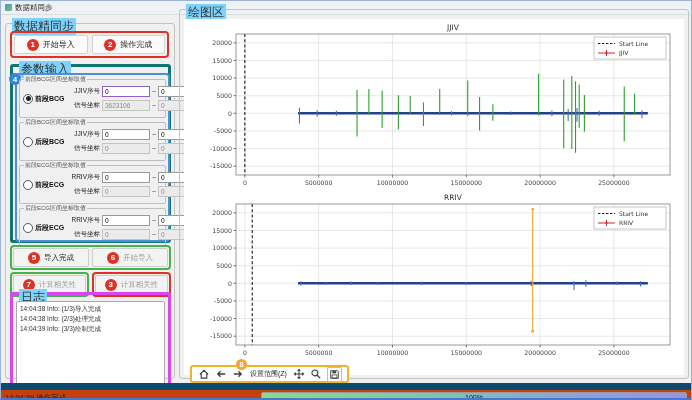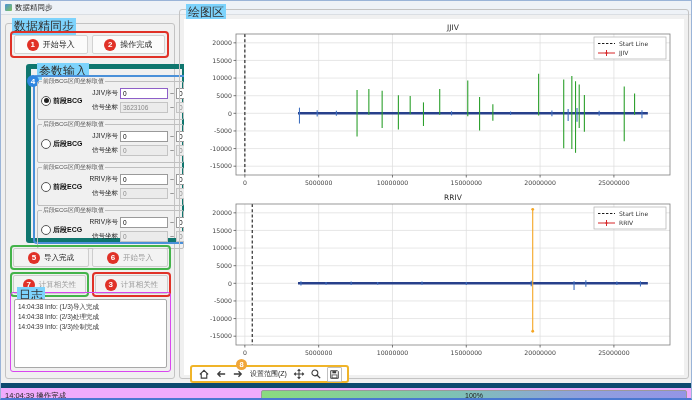--- a/index.html
+++ b/index.html
@@ -1,38 +1,38 @@
 <!DOCTYPE html>
 <html><head>
 <meta charset="utf-8">
 <style>
   html,body{margin:0;padding:0;background:#d8d8d8;font-family:"Liberation Sans","DejaVu Sans",sans-serif;}
   .window{position:relative;width:692px;height:400px;background:#f0f0f0;border:1px solid #9ab4d8;border-bottom:2px solid #4a78d0;box-sizing:border-box;overflow:hidden;}
   .titlebar{position:absolute;left:0;top:0;width:100%;height:14px;background:#eef2f7;border-bottom:1px solid #dadee3;display:flex;align-items:center;gap:3px;padding-left:4px;box-sizing:border-box;}
   .app-icon{width:7px;height:7px;background:linear-gradient(135deg,#4a90d9,#7fc45a);border-radius:1px;}
   .title-text{font-size:7.5px;color:#222;}
-  .statusbar{position:absolute;left:0;bottom:0;width:100%;height:15px;background:#f0abfc;border-top:5px solid #0c4a6e;box-sizing:border-box;}
+  .statusbar{position:absolute;left:0;bottom:0;width:100%;height:15px;background:#c2410c;border-top:7px solid #0c4a6e;box-sizing:border-box;}
   .status-text{position:absolute;left:4px;top:3px;font-size:7.5px;color:#222;}
   .progress{position:absolute;left:260px;top:2px;width:426px;height:10px;border:1px solid #9a9a9a;border-radius:2px;background:linear-gradient(90deg,#8bdb7f 0%,#7ec2b4 45%,#8fa0dd 75%,#9495e6 100%);display:flex;align-items:center;justify-content:center;box-sizing:border-box;}
   .progress span{font-size:7px;color:#1a1a1a;}
 
   .groupbox{position:absolute;border:1px solid #c3c3c3;border-radius:3px;box-sizing:border-box;}
   .gb-label{position:absolute;top:-6px;left:6px;background:#7dd3fc;padding:0 2px;font-size:12px;color:#333;white-space:nowrap;}
 
   
   .left-group{left:4px;top:22px;width:170px;height:356px;}
   .red-box{position:absolute;left:4px;top:7px;width:159px;height:27px;border:2px solid #e03127;border-radius:4px;display:flex;gap:4px;padding:2px;box-sizing:border-box;}
   .btn{background:#fbfbfb;border:1px solid #d2d2d2;border-radius:2px;display:flex;align-items:center;justify-content:center;gap:4px;font-size:8px;color:#222;cursor:default;}
   .red-box .btn{flex:1;}
   .badge{width:12px;height:12px;border-radius:50%;color:#fff;font-size:8px;font-weight:bold;display:flex;align-items:center;justify-content:center;flex:none;}
   .badge.red{background:#e03127;}
   .badge.blue{background:#2f86e0;}
   .badge.orange{background:#f0a63a;}
 
-  .param-group{position:absolute;left:20px;top:40px;width:161px;height:179px;border:5px solid #0f766e;border-radius:3px;box-sizing:border-box;text-decoration:underline;}
+  .param-group{position:absolute;left:4px;top:40px;width:161px;height:179px;border:3px solid #0f766e;border-radius:3px;box-sizing:border-box;text-decoration:underline;}
   .blue-rect{position:absolute;left:2px;top:6px;width:155px;height:169px;border:2px solid #4a90d9;border-radius:4px;box-sizing:border-box;}
   .badge-4{position:absolute;left:-8px;top:-2px;}
   .sg{position:relative;height:37px;margin:4px 2px 3px 2px;border:1px solid #bfbfbf;border-radius:2px;}
   .sg-label{position:absolute;top:-5px;left:4px;background:#f0f0f0;padding:0 1px;font-size:6px;color:#555;white-space:nowrap;}
   .sg-body{display:flex;align-items:center;height:100%;}
   .radio-wrap{width:47px;display:flex;align-items:center;gap:2px;padding-left:3px;box-sizing:border-box;flex:none;}
   .radio{width:8px;height:8px;border:1px solid #555;border-radius:50%;background:#fff;position:relative;flex:none;}
   .radio.sel::after{content:"";position:absolute;inset:1.5px;background:#222;border-radius:50%;}
   .radio-label{font-size:7px;color:#111;font-weight:bold;}
   .fields{flex:1;display:flex;flex-direction:column;gap:2px;}
@@ -44,21 +44,21 @@
   input.fld.short{width:26px;}
   .tilde{font-size:7px;color:#444;}
 
   .actions{position:absolute;left:4px;top:221px;width:161px;}
   .act-row{display:flex;gap:3px;margin-bottom:2px;}
   .wrap-green{border:2px solid #43b34a;border-radius:4px;padding:1px;display:flex;gap:3px;flex:1;box-sizing:border-box;}
   .wrap-red{border:2px solid #e03127;border-radius:4px;padding:1px;display:flex;flex:1;box-sizing:border-box;}
   .act-btn{flex:1;height:17px;background:#f3f3f3;border:1px solid #cdcdcd;border-radius:2px;display:flex;align-items:center;justify-content:center;gap:4px;font-size:7.5px;color:#222;}
   .act-btn.dis{color:#9a9a9a;}
 
-  .log-group{position:absolute;left:4px;top:268px;width:161px;height:80px;border:1px solid #d946ef;border-radius:3px;box-sizing:border-box;padding-left:16px;}
+  .log-group{position:absolute;left:4px;top:268px;width:161px;height:108px;border:3px solid #d946ef;border-radius:3px;box-sizing:border-box;padding-left:16px;}
   .log-box{position:absolute;left:3px;top:6px;right:3px;bottom:3px;background:#fff;border:1px solid #a8a8a8;border-radius:2px;padding:2px 3px;overflow:hidden;}
   .log-line{font-size:6.5px;color:#333;line-height:1.55;white-space:nowrap;}
 
   
   .right-group{left:178px;top:8px;width:510px;height:370px;}
   .canvas{position:absolute;left:4px;top:9px;right:4px;bottom:3px;background:#fff;}
   .chart-svg{position:absolute;left:14px;}
   #chart0{top:2px;}
   #chart1c{top:172px;}
 

